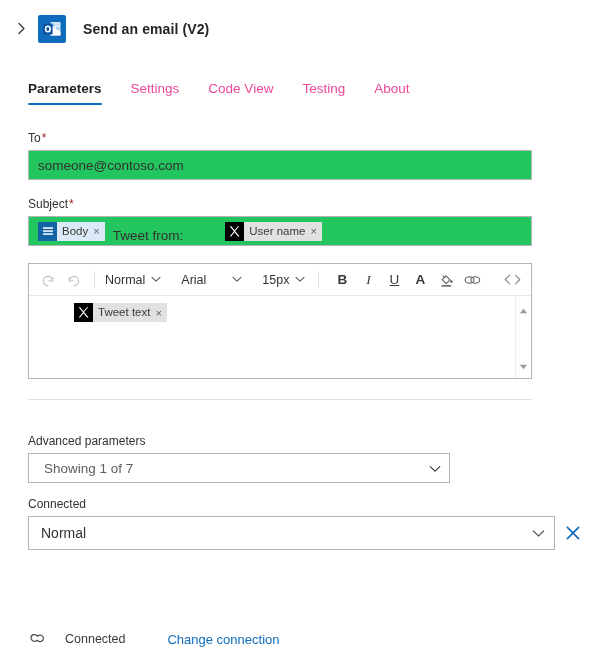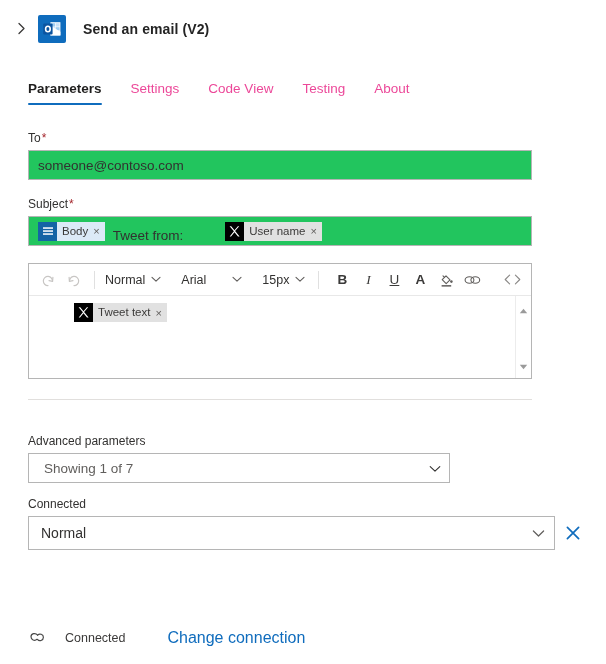--- a/index.html
+++ b/index.html
@@ -314,21 +314,21 @@
     align-items: center;
     justify-content: center;
     color: #4a4a4a;
   }
   .footer-text {
     font-size: 12.5px;
     color: #3b3a39;
     margin-left: 7px;
   }
   .footer-link {
-    font-size: 16px;
+    font-size: 13px;
     color: #0F6CBD;
     margin-left: 30px;
   }
 </style>
 </head>
 <body>
 
 <div class="card">
 
   <div class="header">

